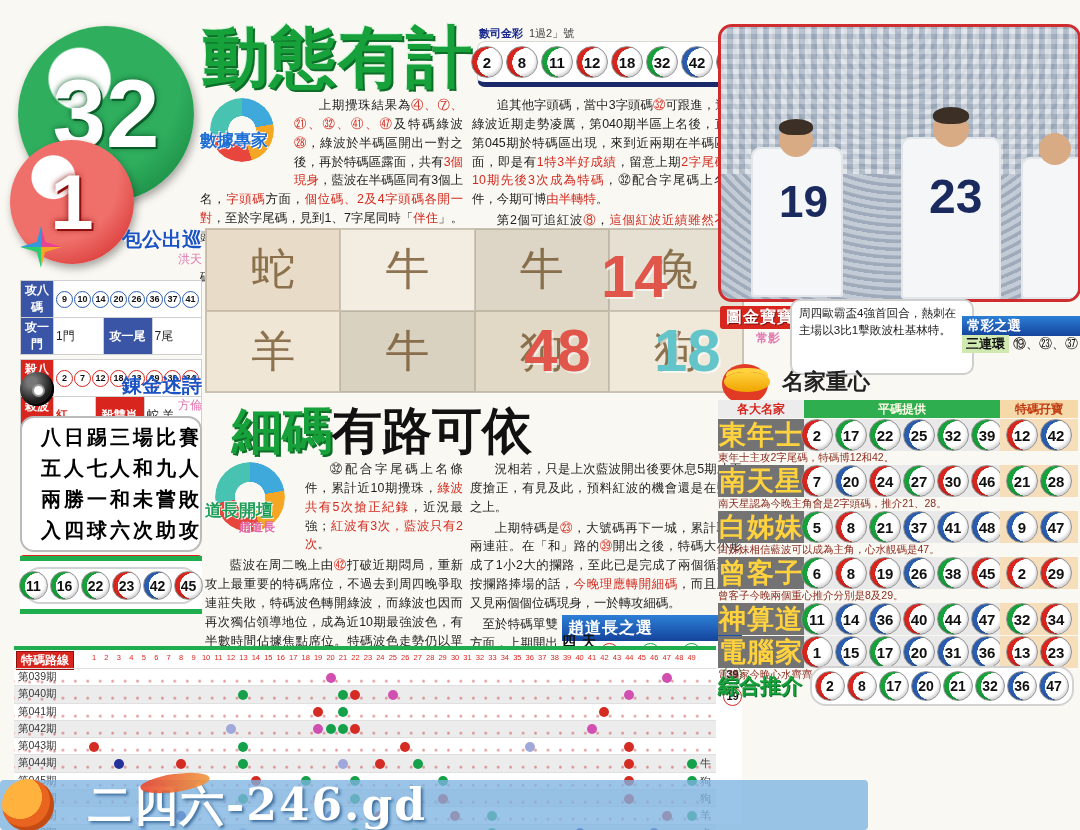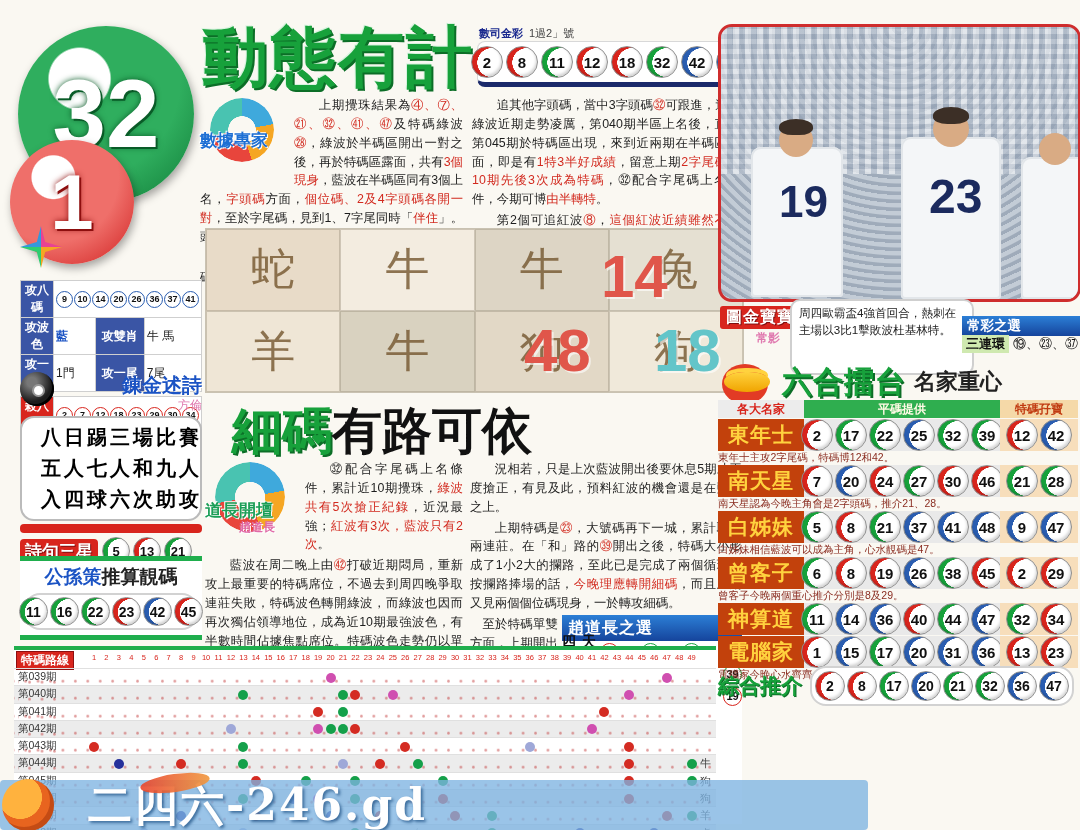--- a/index.html
+++ b/index.html
@@ -115,21 +115,21 @@
   #ingot .au{position:absolute;left:2px;top:12px;width:46px;height:20px;border-radius:46% 46% 50% 50%;
              background:linear-gradient(#ffd23e,#f0a400);box-shadow:0 -6px 0 -2px #ffd23e;}
   #lt-title{font-size:30px;font-weight:900;color:#17a13b;text-shadow:2px 2px 0 #0c6e27;letter-spacing:1px;}
   #lt-sub{font-size:22px;color:#222;font-weight:bold;}
   #lt-table{left:718px;top:400px;width:360px;font-size:12px;}
   .lt-hrow{display:flex;height:18px;line-height:18px;text-align:center;font-weight:bold;}
   .lt-hrow .h1{width:86px;background:#ececec;color:#d8251d;}
   .lt-hrow .h2{width:196px;background:#2fae4f;color:#fffbe6;}
   .lt-hrow .h3{width:78px;background:#f5d9a8;color:#c03a10;}
   .lt-row{display:flex;align-items:stretch;height:32px;margin-top:1px;}
-  .lt-name{width:86px;background:#c2410c;color:#ffd23e;font-weight:900;font-size:21px;
+  .lt-name{width:86px;background:#737373;color:#ffd23e;font-weight:900;font-size:27px;
            display:flex;align-items:center;justify-content:center;letter-spacing:1px;}
   .lt-main{width:196px;background:#e9e9e9;display:flex;align-items:center;justify-content:center;gap:2px;}
   .lt-spec{width:78px;background:#f7debb;display:flex;align-items:center;justify-content:center;gap:2px;}
   .lt-note{height:13px;line-height:13px;font-size:10.5px;color:#8a2c20;}
   #zh-row{left:718px;top:666px;width:360px;display:flex;align-items:center;gap:8px;}
   #zh-label{font-size:21px;font-weight:900;color:#17a13b;text-shadow:1px 1px 0 #0c6e27;white-space:nowrap;}
   #zh-pill{border:2px solid #d2d2d2;border-radius:16px;background:#fff;display:flex;gap:2px;
            padding:3px;align-items:center;}
   
   #chart{left:14px;top:646px;width:702px;height:184px;border-top:4px solid #1fae4d;background:#fff;}
@@ -195,43 +195,41 @@
     <p id="ea-p2"><span>近期字頭碼未見連環</span><span class="rd">開上</span><span>，上期開出2字頭碼後，今期改</span></p>
   </div>
   <div class="artcol" id="ea-col2" style="left:472px;top:96px;width:268px;height:132px;">
     <p id="ea-p3"><span>追其他字頭碼，當中3字頭碼</span><span class="rd">㉜</span><span>可跟進，這個綠波近期走勢凌厲，第040期半區上名後，直至第045期於特碼區出現，來到近兩期在半碼區露面，即是有</span><span class="rd">1特3半好成績</span><span>，留意上期</span><span class="rd">2字尾碼近10期先後3次成為特碼</span><span>，㉜配合字尾碼上名條件，今期可博</span><span class="rd">由半轉特</span><span>。</span></p>
     <p id="ea-p4"><span>第2個可追紅波</span><span class="rd">⑧</span><span>，</span><span class="rd">這個紅波近績雖然不及㉜</span><span>，但早前就在第046期特碼區</span><span class="rd">出現</span><span>，表</span><span class="rd">現還是不俗</span><span>，</span><span class="rd">看到上期特碼為8字尾碼</span><span>，</span><span class="rd">這個紅波自然有計</span><span>，加上上期個位碼見有一對，</span><span class="rd">⑧</span><span>不妨跟進。</span><span class="sig">警哥</span></p>
   </div>
 
   <div class="side-sec" style="top:226px;">
     <div style="display:flex;align-items:flex-start;">
       <div class="star4"></div>
+      <div style="flex:1">
+        <div class="sec-title">包公出巡</div>
+        <div class="sec-author">洪天</div>
+      </div>
     </div>
     <table class="bg">
       <tbody>
           <tr>
             <td class="lblB">攻八碼</td>
           <td colspan="3">
               <div class="mini-row" id="bg-attack-codes">
                 <span class="ring" style="height: 15px; width: 15px; font-size: 9px; border: 1.5px solid rgb(42, 93, 176);">9</span>
                 <span class="ring" style="height: 15px; width: 15px; font-size: 9px; border: 1.5px solid rgb(42, 93, 176);">10</span>
                 <span class="ring" style="height: 15px; width: 15px; font-size: 9px; border: 1.5px solid rgb(42, 93, 176);">14</span>
                 <span class="ring" style="height: 15px; width: 15px; font-size: 9px; border: 1.5px solid rgb(42, 93, 176);">20</span>
                 <span class="ring" style="height: 15px; width: 15px; font-size: 9px; border: 1.5px solid rgb(42, 93, 176);">26</span>
                 <span class="ring" style="height: 15px; width: 15px; font-size: 9px; border: 1.5px solid rgb(42, 93, 176);">36</span>
                 <span class="ring" style="height: 15px; width: 15px; font-size: 9px; border: 1.5px solid rgb(42, 93, 176);">37</span>
                 <span class="ring" style="height: 15px; width: 15px; font-size: 9px; border: 1.5px solid rgb(42, 93, 176);">41</span>
               </div>
             </td>
-          </tr>
-      <tr>
-            <td class="lblB">攻波色</td>
-          <td class="blue-t">藍</td>
-          <td class="lblB">攻雙肖</td>
-          <td>牛 馬</td>
           </tr>
       <tr>
             <td class="lblB">攻一門</td>
           <td>1門</td>
           <td class="lblB">攻一尾</td>
           <td>7尾</td>
           </tr>
     </tbody>
       </table>
     <table class="bg" style="margin-top:4px;">
@@ -272,39 +270,37 @@
       <div class="orb"></div>
       <div style="flex:1">
         <div class="sec-title">錬金述詩</div>
         <div class="sec-author">方倫</div>
       </div>
     </div>
     <div id="poem-box">
       <div id="poem-lines">
           <div class="pline">八日踢三場比賽</div>
           <div class="pline">五人七人和九人</div>
+          <div class="pline">兩勝一和未嘗敗</div>
           <div class="pline">入四球六次助攻</div>
         </div>
     </div>
     <div id="poem-redbar"></div>
     <div id="poem-foot">
       <span class="fl">詩句三星</span>
       <span id="poem-stars" style="display:flex;gap:3px;">
           <div class="ball" style="height: 26px; width: 26px; font-size: 13px; background: radial-gradient(circle at 66% 52%, rgb(255, 255, 255) 57%, rgb(23, 161, 59) 58%);">5</div>
           <div class="ball" style="height: 26px; width: 26px; font-size: 13px; background: radial-gradient(circle at 66% 52%, rgb(255, 255, 255) 57%, rgb(216, 37, 29) 58%);">13</div>
           <div class="ball" style="height: 26px; width: 26px; font-size: 13px; background: radial-gradient(circle at 66% 52%, rgb(255, 255, 255) 57%, rgb(23, 161, 59) 58%);">21</div>
         </span>
     </div>
   </div>
 
   <div class="side-sec" style="top:556px;">
     <div id="gs-box">
-      <div id="gs-title">
-        <span class="b">公孫策</span><span class="k">推算靚碼</span>
-      </div>
       <div id="gs-pill">
           <div class="ball" style="height: 27px; width: 27px; font-size: 14px; background: radial-gradient(circle at 66% 52%, rgb(255, 255, 255) 57%, rgb(23, 161, 59) 58%);">11</div>
           <div class="ball" style="height: 27px; width: 27px; font-size: 14px; background: radial-gradient(circle at 66% 52%, rgb(255, 255, 255) 57%, rgb(23, 161, 59) 58%);">16</div>
           <div class="ball" style="height: 27px; width: 27px; font-size: 14px; background: radial-gradient(circle at 66% 52%, rgb(255, 255, 255) 57%, rgb(23, 161, 59) 58%);">22</div>
           <div class="ball" style="height: 27px; width: 27px; font-size: 14px; background: radial-gradient(circle at 66% 52%, rgb(255, 255, 255) 57%, rgb(216, 37, 29) 58%);">23</div>
           <div class="ball" style="height: 27px; width: 27px; font-size: 14px; background: radial-gradient(circle at 66% 52%, rgb(255, 255, 255) 57%, rgb(42, 93, 176) 58%);">42</div>
           <div class="ball" style="height: 27px; width: 27px; font-size: 14px; background: radial-gradient(circle at 66% 52%, rgb(255, 255, 255) 57%, rgb(216, 37, 29) 58%);">45</div>
         </div>
     </div>
   </div>
@@ -402,21 +398,20 @@
   <div class="abs" id="cc-row">
     <span class="l3">三連環</span>
     <span class="n3">⑲、㉓、㊲</span>
   </div>
 
   <div class="abs" id="lt-head">
     <div id="ingot">
         <div class="rc"></div>
         <div class="au"></div>
       </div>
-    <span id="lt-title">六合擂台</span>
     <span id="lt-sub">名家重心</span>
   </div>
   <div class="abs" id="lt-table">
     <div class="lt-hrow">
       <div class="h1" id="lt-h1">各大名家</div>
       <div class="h2" id="lt-h2">平碼提供</div>
       <div class="h3" id="lt-h3">特碼孖寶</div>
     </div>
     <div id="lt-body">
         <div class="lt-row">

